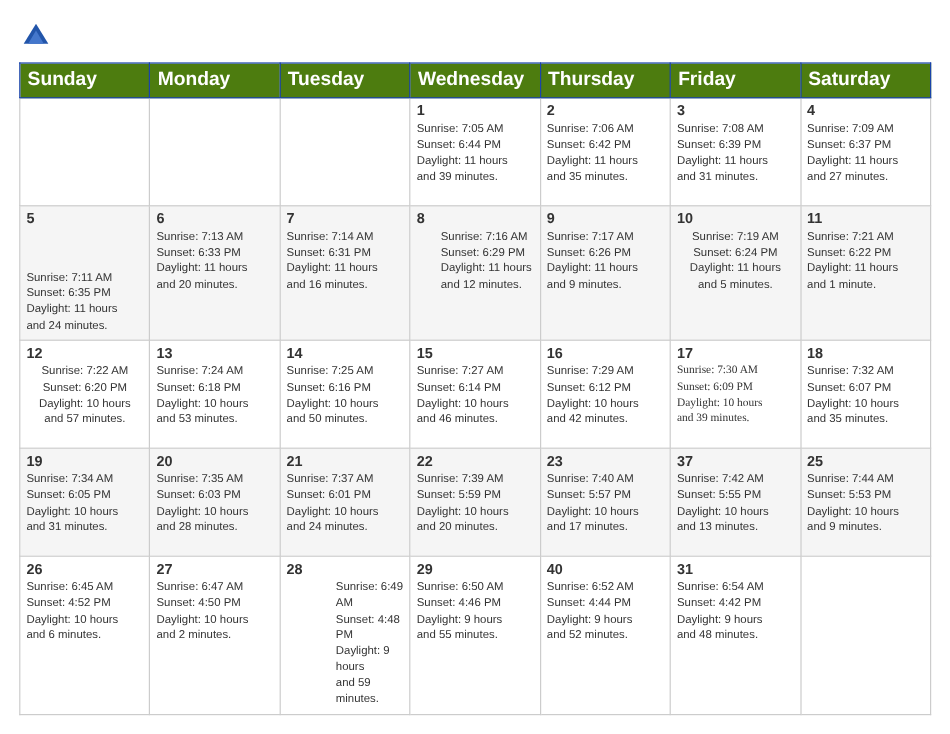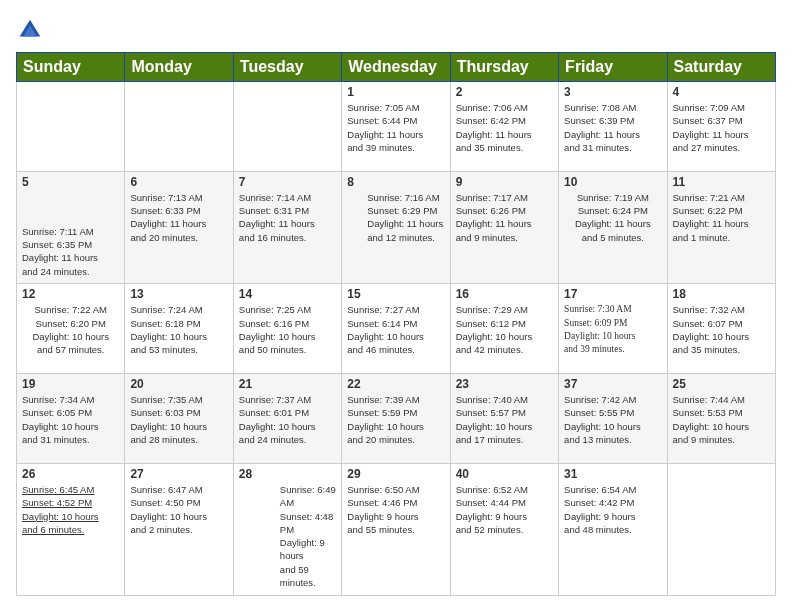--- a/index.html
+++ b/index.html
@@ -316,21 +316,21 @@
             <span class="day-number">25</span>
             <div class="day-info" style="white-space: pre-line;">Sunrise: 7:44 AM
 Sunset: 5:53 PM
 Daylight: 10 hours
 and 9 minutes.</div>
           </td>
         </tr>
         <tr>
           <td>
             <span class="day-number">26</span>
-            <div class="day-info" style="white-space: pre-line; text-decoration: underline;">Sunrise: 6:45 AM
+            <div class="day-info" style="white-space: pre-line;">Sunrise: 6:45 AM
 Sunset: 4:52 PM
 Daylight: 10 hours
 and 6 minutes.</div>
           </td>
           <td>
             <span class="day-number">27</span>
             <div class="day-info" style="white-space: pre-line;">Sunrise: 6:47 AM
 Sunset: 4:50 PM
 Daylight: 10 hours
 and 2 minutes.</div>

